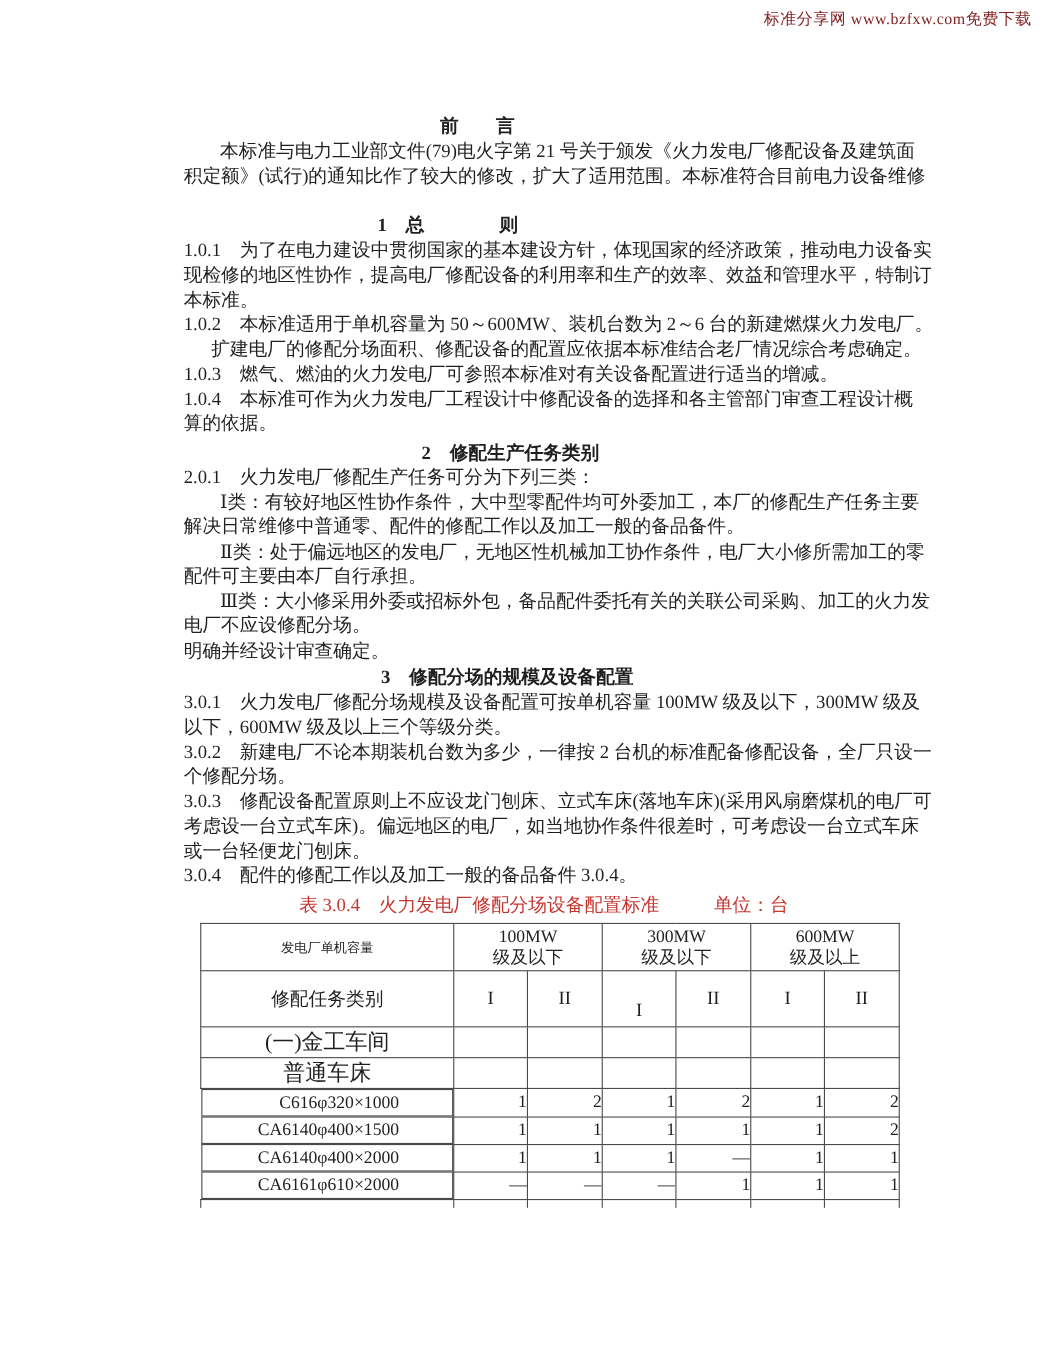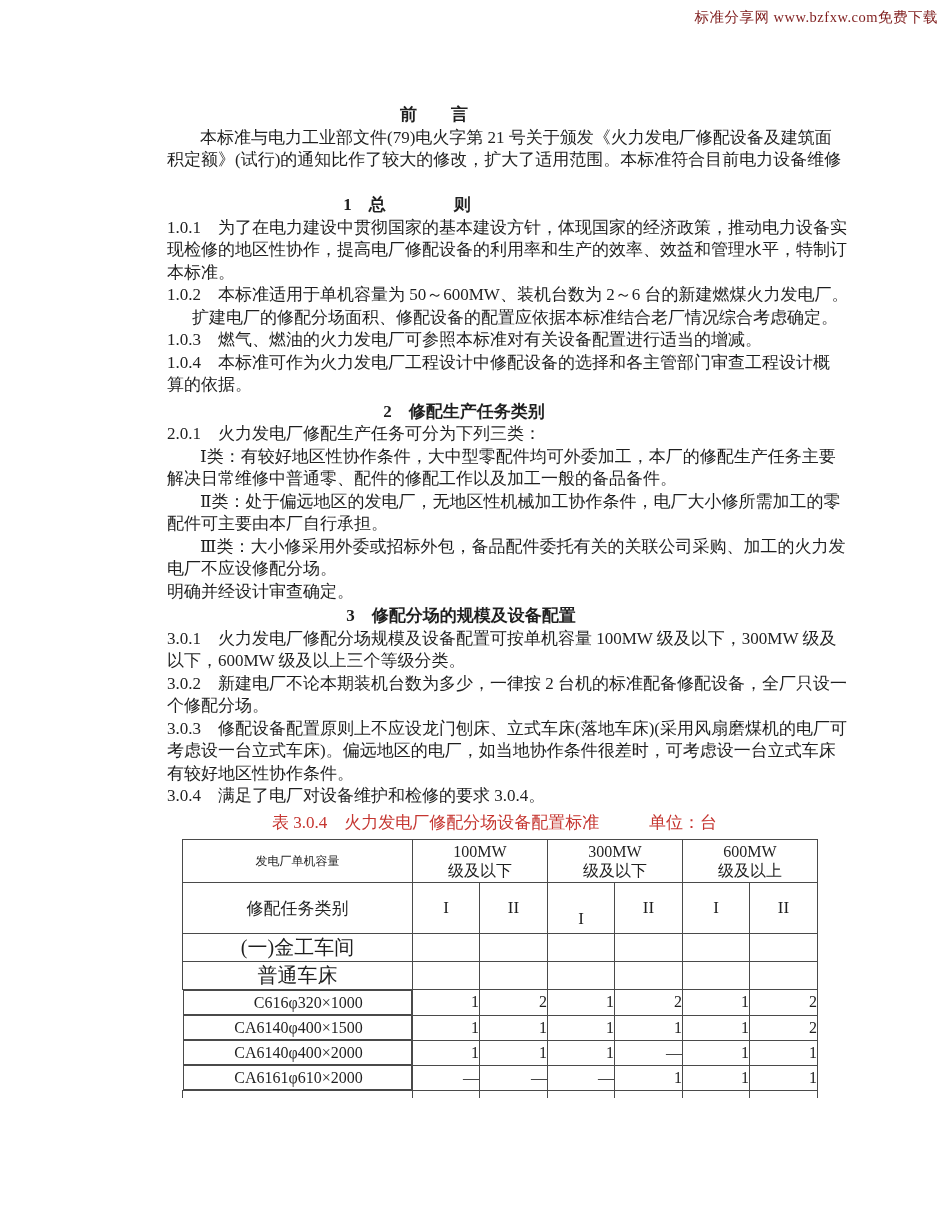--- a/index.html
+++ b/index.html
@@ -73,22 +73,22 @@
   <div class="ln">电厂不应设修配分场。</div>
   <div class="ln">明确并经设计审查确定。</div>
 
   <div class="ln heading hs3">3　修配分场的规模及设备配置</div>
   <div class="ln">3.0.1　火力发电厂修配分场规模及设备配置可按单机容量 100MW 级及以下，300MW 级及</div>
   <div class="ln">以下，600MW 级及以上三个等级分类。</div>
   <div class="ln">3.0.2　新建电厂不论本期装机台数为多少，一律按 2 台机的标准配备修配设备，全厂只设一</div>
   <div class="ln">个修配分场。</div>
   <div class="ln">3.0.3　修配设备配置原则上不应设龙门刨床、立式车床(落地车床)(采用风扇磨煤机的电厂可</div>
   <div class="ln">考虑设一台立式车床)。偏远地区的电厂，如当地协作条件很差时，可考虑设一台立式车床</div>
-  <div class="ln">有较好地区性协作条件。</div>
-  <div class="ln">3.0.4　满足了电厂对设备维护和检修的要求 3.0.4。</div>
+  <div class="ln">或一台轻便龙门刨床。</div>
+  <div class="ln">3.0.4　配件的修配工作以及加工一般的备品备件 3.0.4。</div>
 
   <div class="caption">
     <span class="cap-t">表 3.0.4　火力发电厂修配分场设备配置标准</span>
     <span class="cap-u">单位：台</span>
   </div>
 
   <table class="tbl">
     <colgroup>
       <col style="width:230px">
         <col style="width:67px">

